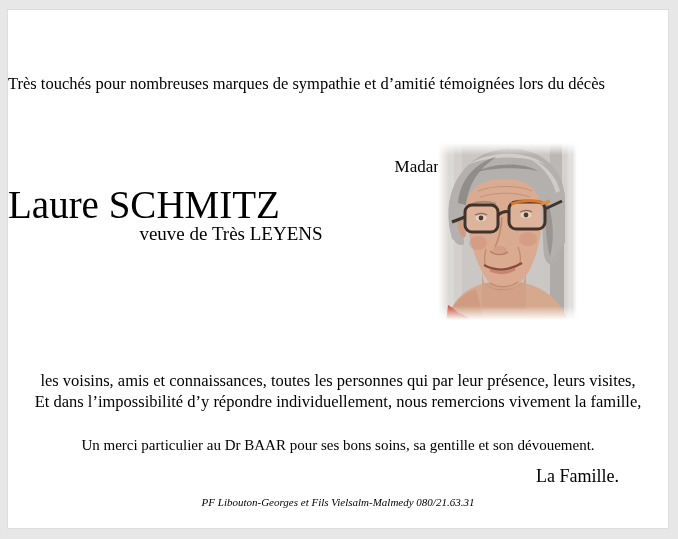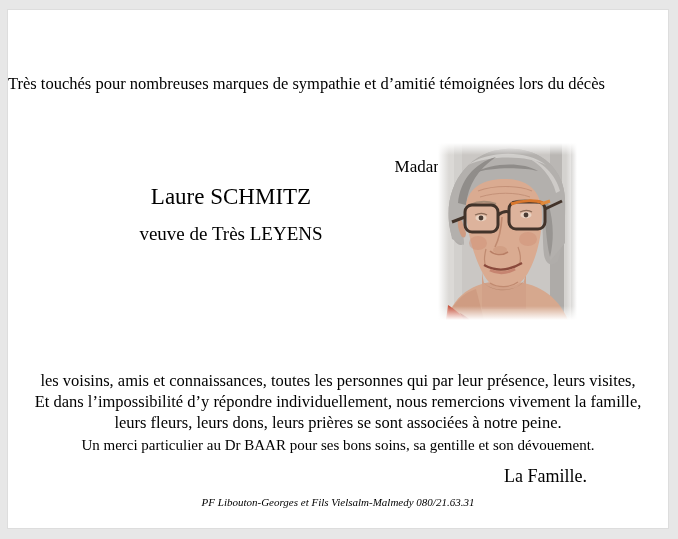--- a/index.html
+++ b/index.html
@@ -21,40 +21,40 @@
     width: 660px; height: 518px;
     background: #ffffff;
     box-shadow: 0 0 0 1px rgba(0,0,0,0.04);
   }
   .abs { position: absolute; }
   .intro-line {
     top: 64px; left: 0; width: 660px;
     font-size: 16.5px; line-height: 1.2;
   }
   .honorific   { top: 148px; left: 0; width: 446px; text-align: right; font-size: 17px; line-height: 1; }
-  .deceased    { top: 175px; left: 0; width: 446px; text-align: center; font-size: 23px; line-height: 1; }
+  .deceased    { top: 175px; left: 0; width: 446px; font-size: 39px; line-height: 1; }
   .widow-line  { top: 214px; left: 0; width: 446px; text-align: center; font-size: 19px; line-height: 1; }
   .photo {
     left: 430px; top: 133px;
     width: 139px; height: 177px;
   }
   .photo svg { display: block; }
   .body-par {
     top: 360px; left: 0; width: 660px;
     text-align: center;
     font-size: 16.5px; line-height: 21px;
   }
   .doctor-line {
     top: 425px; left: 0; width: 660px;
     text-align: center;
     font-size: 15px; line-height: 21px;
   }
   .signature {
     top: 456px; left: 0; width: 660px;
-    text-align: right; padding-right: 81px;
+    text-align: right; padding-right: 49px;
     box-sizing: border-box;
     font-size: 18px; line-height: 1.2;
   }
   .footer-line {
     top: 486px; left: 0; width: 660px;
     text-align: center;
     font-style: italic;
     font-size: 11px; line-height: 1.2;
   }
 </style>
@@ -162,21 +162,20 @@
         <rect x="0" y="0" width="139" height="12" fill="url(#fadeT)"></rect>
         <rect x="0" y="163" width="139" height="14" fill="url(#fadeB)"></rect>
         <rect x="0" y="0" width="11" height="177" fill="url(#fadeL)"></rect>
         <rect x="128" y="0" width="11" height="177" fill="url(#fadeR)"></rect>
       </svg>
     </div>
 
     <div class="abs body-par">
       <div>les voisins, amis et connaissances, toutes les personnes qui par leur présence, leurs visites,</div>
       <div>Et dans l’impossibilité d’y répondre individuellement, nous remercions vivement la famille,</div>
-      <div>leurs fleurs, leurs dons, leurs prières se sont associées à notre peine.</div>
     </div>
 
     <div class="abs doctor-line">Un merci particulier au Dr BAAR pour ses bons soins, sa gentille et son dévouement.</div>
 
     <div class="abs signature">La Famille.</div>
 
     <div class="abs footer-line">PF Libouton-Georges et Fils Vielsalm-Malmedy 080/21.63.31</div>
 
   </div>
 </div>

